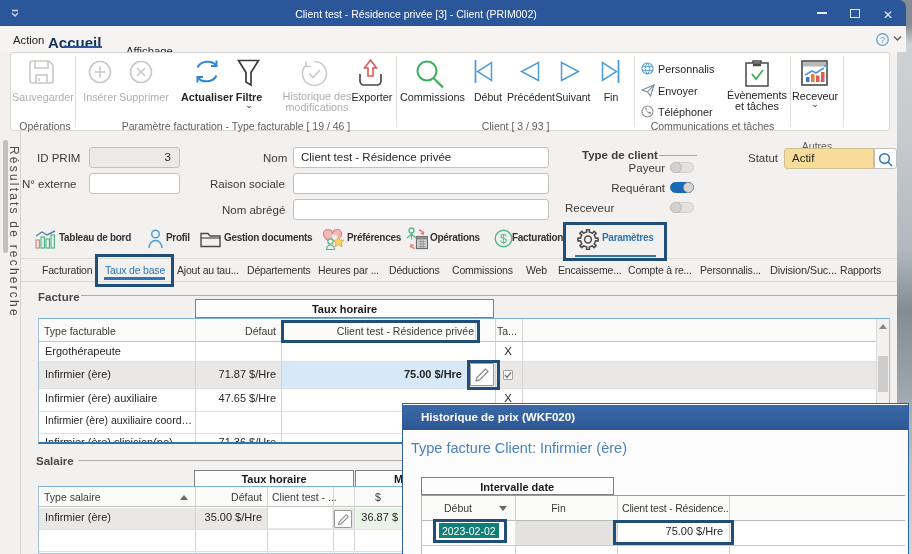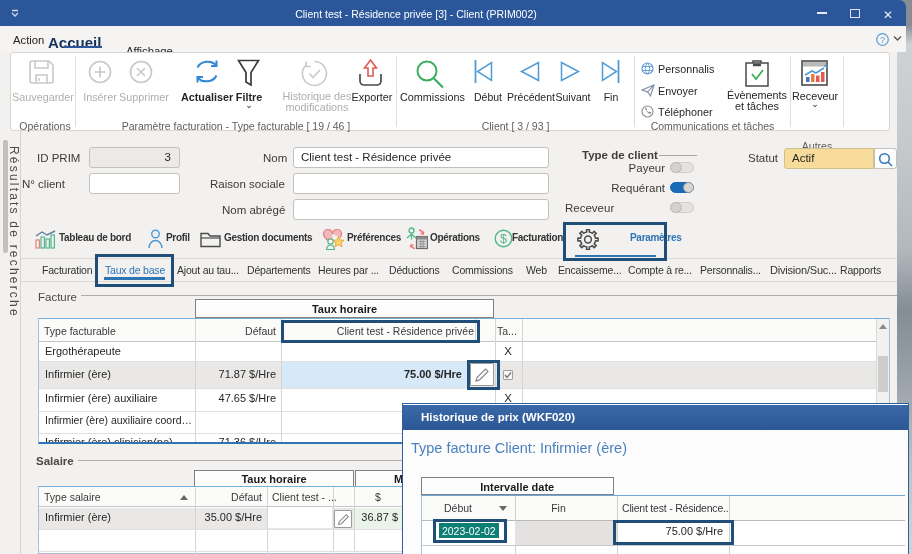--- a/index.html
+++ b/index.html
@@ -211,21 +211,21 @@
 <div class="abs" style="left:809px; top:99px; width:12px; text-align:center; font-size:9px; color:#262626;">⌄</div>
 
 <div class="abs" style="left:0; top:131px; width:21px; height:423px; background:#f2f1ef; border-right:1px solid #d5d2cf;"></div>
 <div class="abs" style="left:3px; top:140px; width:4.5px; height:113px; background:#c2c1c0; border-radius:2px;"></div>
 <div class="abs" style="left:5px; top:146px; width:17px; height:170px;">
   <div style="position:absolute; left:50%; top:0; transform-origin:0 0; transform:rotate(90deg) translateY(-50%); white-space:nowrap; font-size:12px; letter-spacing:2.2px; color:#4a4a4a;">Résultats de recherche</div>
 </div>
 
 <div class="lbl" style="left:37px; top:152px;">ID PRIM</div>
 <div class="fld" style="left:89px; top:147px; width:91px; background:#eceae9; text-align:right; padding:3px 8px 0 0;">3</div>
-<div class="lbl" style="left:22px; top:178px;">N° client</div>
+<div class="lbl" style="left:22px; top:178px;">N° externe</div>
 <div class="fld" style="left:89px; top:173px; width:91px;"></div>
 <div class="lbl" style="left:263px; top:152px;">Nom</div>
 <div class="fld" style="left:293px; top:147px; width:256px; padding:3px 0 0 7px;">Client test - Résidence privée</div>
 <div class="lbl" style="left:210px; top:178px;">Raison sociale</div>
 <div class="fld" style="left:293px; top:173px; width:256px;"></div>
 <div class="lbl" style="left:222px; top:204px;">Nom abrégé</div>
 <div class="fld" style="left:293px; top:199px; width:256px;"></div>
 
 <div class="abs" style="left:582px; top:149px; font-size:11.5px; font-weight:bold; color:#3f3e3d;">Type de client</div>
 <div class="abs" style="left:659px; top:154.5px; width:38px; height:1px; background:#a9a7a4;"></div>
@@ -305,21 +305,21 @@
       <text x="9.5" y="14" font-size="12.5" fill="#52b788" text-anchor="middle" font-family="Liberation Sans">$</text>
     </svg>
   </div>
 <div class="abs" style="left:512px; top:232px; font-size:10px; font-weight:bold; letter-spacing:-0.3px; color:#333;">Facturation</div>
 <div class="abs" style="left:577px; top:229px;">
     <svg width="22" height="21" viewBox="0 0 22 21">
       <path d="M8.3 3.4 L9.8 3.0 L9.5 0.4 L12.5 0.4 L12.2 3.0 L14.1 3.6 L15.4 4.3 L17.1 2.3 L19.2 4.4 L17.2 6.1 L18.1 7.8 L18.5 9.3 L21.1 9.0 L21.1 12.0 L18.5 11.7 L17.9 13.6 L17.2 14.9 L19.2 16.6 L17.1 18.7 L15.4 16.7 L13.7 17.6 L12.2 18.0 L12.5 20.6 L9.5 20.6 L9.8 18.0 L7.9 17.4 L6.6 16.7 L4.9 18.7 L2.8 16.6 L4.8 14.9 L3.9 13.2 L3.5 11.7 L0.9 12.0 L0.9 9.0 L3.5 9.3 L4.1 7.4 L4.8 6.1 L2.8 4.4 L4.9 2.3 L6.6 4.3 Z" fill="none" stroke="#4a4a4a" stroke-width="1.5" stroke-linejoin="round"></path>
       <circle cx="11" cy="10.5" r="3.4" fill="none" stroke="#4a4a4a" stroke-width="1.5"></circle>
     </svg>
   </div>
-<div class="abs" style="left:630px; top:232px; font-size:10px; font-weight:bold; letter-spacing:-0.3px; color:#2e75b6;">Paramètres</div>
+<div class="abs" style="left:602px; top:232px; font-size:10px; font-weight:bold; letter-spacing:-0.3px; color:#2e75b6;">Paramètres</div>
 <div class="abs" style="left:575px; top:254.5px; width:81px; height:2.6px; background:#2e75b6;"></div>
 <div class="abs" style="left:21px; top:257.5px; width:876px; height:1px; background:#dcdad7;"></div>
 <div class="navybox" style="left:563px; top:221.5px; width:104px; height:39.5px;"></div>
 
 <div class="abs" style="left:42px; top:264px; font-size:10.5px; letter-spacing:-0.2px; color:#333;">Facturation</div>
 <div class="abs" style="left:105px; top:264px; font-size:10.5px; letter-spacing:-0.2px; color:#2e75b6;">Taux de base</div>
 <div class="abs" style="left:103.5px; top:277.2px; width:61px; height:2.4px; background:#2e75b6;"></div>
 <div class="abs" style="left:177px; top:264px; font-size:10.5px; letter-spacing:-0.2px; color:#333;">Ajout au tau...</div>
 <div class="abs" style="left:247px; top:264px; font-size:10.5px; letter-spacing:-0.2px; color:#333;">Départements</div>
 <div class="abs" style="left:318px; top:264px; font-size:10.5px; letter-spacing:-0.2px; color:#333;">Heures par ...</div>
@@ -327,21 +327,21 @@
 <div class="abs" style="left:452px; top:264px; font-size:10.5px; letter-spacing:-0.2px; color:#333;">Commissions</div>
 <div class="abs" style="left:526px; top:264px; font-size:10.5px; letter-spacing:-0.2px; color:#333;">Web</div>
 <div class="abs" style="left:558px; top:264px; font-size:10.5px; letter-spacing:-0.2px; color:#333;">Encaisseme...</div>
 <div class="abs" style="left:628px; top:264px; font-size:10.5px; letter-spacing:-0.2px; color:#333;">Compte à re...</div>
 <div class="abs" style="left:700px; top:264px; font-size:10.5px; letter-spacing:-0.2px; color:#333;">Personnalis...</div>
 <div class="abs" style="left:770px; top:264px; font-size:11px; letter-spacing:-0.2px; color:#333;">Division/Suc...</div>
 <div class="abs" style="left:840px; top:264px; font-size:10.5px; letter-spacing:-0.2px; color:#333;">Rapports</div>
 <div class="abs" style="left:21px; top:281px; width:876px; height:1px; background:#dcdad7;"></div>
 <div class="navybox" style="left:95px; top:253.7px; width:79px; height:33.5px;"></div>
 
-<div class="abs" style="left:38px; top:291px; font-size:11.5px; font-weight:normal; color:#4a4947;">Facture</div>
+<div class="abs" style="left:38px; top:291px; font-size:11.5px; font-weight:bold; color:#4a4947;">Facture</div>
 <div class="abs" style="left:81px; top:294.5px; width:816px; height:1px; background:#aeacaa;"></div>
 <div class="abs" style="left:195px; top:299px; width:299px; height:19px; background:#fdfdfd; border:1px solid #808080; text-align:center; font-weight:bold; font-size:11px; padding-top:3px; color:#1a1a1a;">Taux horaire</div>
 
 <div class="abs" style="left:38px; top:317.5px; width:851.5px; height:126px; background:#fff; border:1px solid #a7bfd8; border-top:1.5px solid #7ab0d8; border-bottom:2.5px solid #2e75b6;"></div>
 
 <div class="abs" style="left:39px; top:319px; width:849px; height:23px; background:#fbfbfa; border-bottom:1px solid #c5c5c5;"></div>
 <div class="abs" style="left:44px; top:325px; font-size:10.5px; color:#3a3a3a;">Type facturable</div>
 <div class="abs" style="left:195px; top:325px; width:81px; text-align:right; font-size:10.5px; color:#3a3a3a;">Défaut</div>
 <div class="abs" style="left:281px; top:325px; width:193px; text-align:right; font-size:10.5px; color:#3a3a3a;">Client test - Résidence privée</div>
 <div class="abs" style="left:497px; top:325px; font-size:10.5px; color:#3a3a3a;">Ta...</div>

